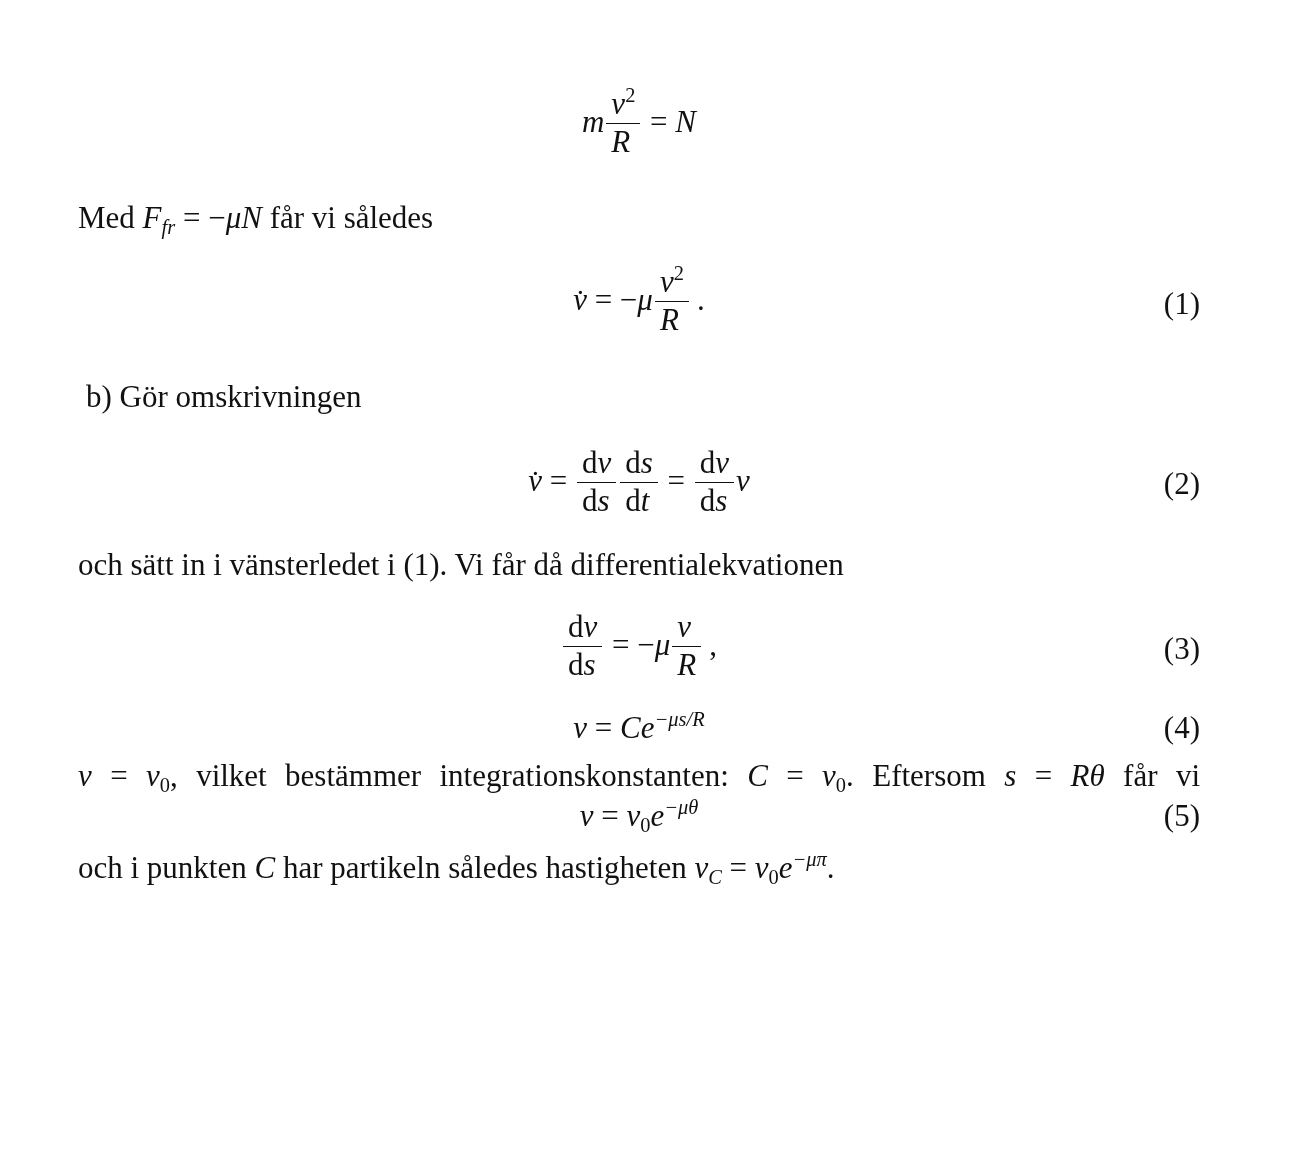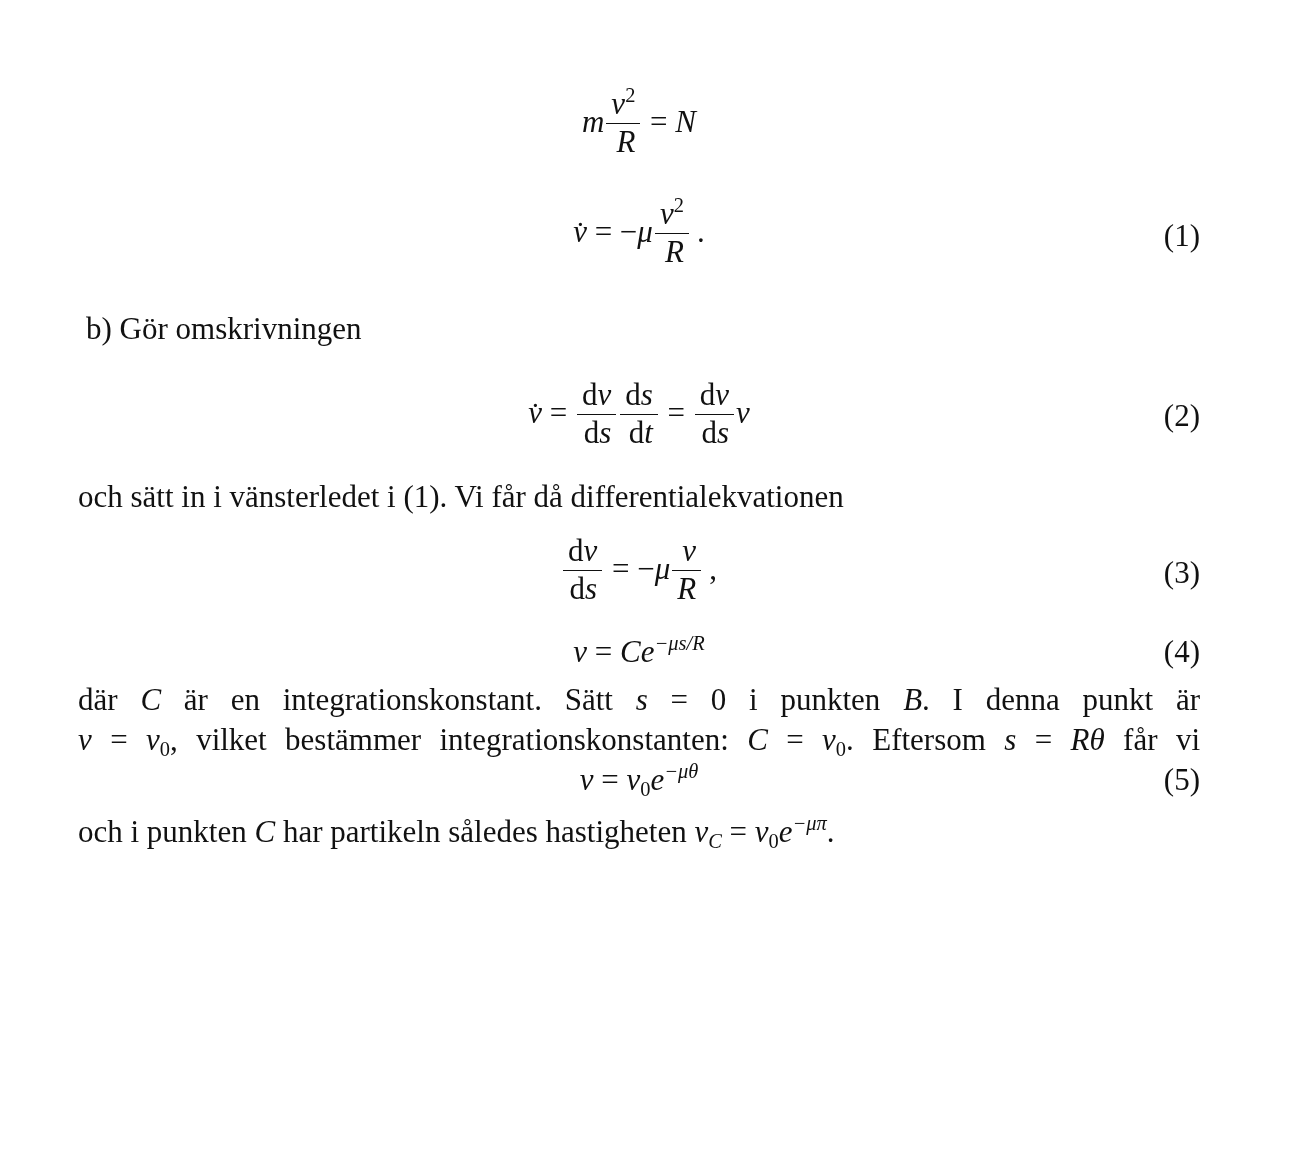--- a/index.html
+++ b/index.html
@@ -60,55 +60,56 @@
   .seg-sub { font-style: italic; }
   .seg-sup, .seg-rsup {
     font-size: 0.66em;
     vertical-align: 0.6em;
     line-height: 0;
   }
   .seg-sup { font-style: italic; }
   .frac {
     display: inline-block;
     vertical-align: middle;
-    text-align: right;
+    text-align: left;
     margin: 0 2px;
     transform: translateY(-2px);
   }
   .frac .num,
   .frac .den {
     display: block;
     line-height: 1.12;
     padding: 1px 5px;
   }
   .frac .den {
     border-top: 1.7px solid #111111;
   }
   
   .mb-sys  { margin-bottom: 36px; }
   .mb-med  { margin-bottom: 28px; }
   .mb-eq1  { margin-bottom: 36px; }
   .mb-b    { margin-bottom: 30px; margin-left: 8px; }
   .mb-eq2  { margin-bottom: 24px; }
-  .mb-och  { margin-bottom: 18px; }
+  .mb-och  { margin-bottom: 26px; }
   .mb-eq3  { margin-bottom: 22px; }
   .mb-som  { margin-bottom: 4px;  }
   .mb-eq4  { margin-bottom: 8px;  }
   .mb-dar  { margin-bottom: 0;    }
   .mb-eq5  { margin-bottom: 12px; }
 </style>
 </head>
 <body>
 
 <main class="page">
 
   <div class="eq-row mb-sys">
     <span class="eq-line"><span class="seg-it">m</span><span class="frac"><span class="num"><span class="seg-it">v</span><span class="seg-rsup">2</span></span><span class="den"><span class="seg-it">R</span></span></span><span class="seg-rm"> = </span><span class="seg-it">N</span></span>
   </div>
 
+  <p class="para mb-med"><span class="seg-rm">Med </span><span class="seg-it">F</span><span class="seg-sub">fr</span><span class="seg-rm"> = −</span><span class="seg-it">μN</span><span class="seg-rm"> får vi således</span></p>
 
   <div class="eq-row mb-eq1">
     <span class="eq-line"><span class="seg-it">v̇</span><span class="seg-rm"> = −</span><span class="seg-it">μ</span><span class="frac"><span class="num"><span class="seg-it">v</span><span class="seg-rsup">2</span></span><span class="den"><span class="seg-it">R</span></span></span><span class="seg-rm"> .</span></span>
     <span class="eq-num">(1)</span>
   </div>
 
   <p class="para mb-b"><span class="seg-rm">b) Gör omskrivningen</span></p>
 
   <div class="eq-row mb-eq2">
     <span class="eq-line"><span class="seg-it">v̇</span><span class="seg-rm"> = </span><span class="frac"><span class="num"><span class="seg-rm">d</span><span class="seg-it">v</span></span><span class="den"><span class="seg-rm">d</span><span class="seg-it">s</span></span></span><span class="frac"><span class="num"><span class="seg-rm">d</span><span class="seg-it">s</span></span><span class="den"><span class="seg-rm">d</span><span class="seg-it">t</span></span></span><span class="seg-rm"> = </span><span class="frac"><span class="num"><span class="seg-rm">d</span><span class="seg-it">v</span></span><span class="den"><span class="seg-rm">d</span><span class="seg-it">s</span></span></span><span class="seg-it">v</span></span>
@@ -122,21 +123,20 @@
     <span class="eq-num">(3)</span>
   </div>
 
 
   <div class="eq-row mb-eq4">
     <span class="eq-line"><span class="seg-it">v</span><span class="seg-rm"> = </span><span class="seg-it">Ce</span><span class="seg-sup">−μs/R</span></span>
     <span class="eq-num">(4)</span>
   </div>
 
   <div class="para mb-dar">
-    <div class="justify-line"><span class="seg-rm">där </span><span class="seg-it">C</span><span class="seg-rm"> är en integrationskonstant. Sätt </span><span class="seg-it">s</span><span class="seg-rm"> = 0 i punkten </span><span class="seg-it">B</span><span class="seg-rm">. I denna punkt är</span></div>
     <div class="justify-line"><span class="seg-it">v</span><span class="seg-rm"> = </span><span class="seg-it">v</span><span class="seg-rsub">0</span><span class="seg-rm">, vilket bestämmer integrationskonstanten: </span><span class="seg-it">C</span><span class="seg-rm"> = </span><span class="seg-it">v</span><span class="seg-rsub">0</span><span class="seg-rm">. Eftersom </span><span class="seg-it">s</span><span class="seg-rm"> = </span><span class="seg-it">Rθ</span><span class="seg-rm"> får vi</span></div>
   </div>
 
   <div class="eq-row mb-eq5">
     <span class="eq-line"><span class="seg-it">v</span><span class="seg-rm"> = </span><span class="seg-it">v</span><span class="seg-rsub">0</span><span class="seg-it">e</span><span class="seg-sup">−μθ</span></span>
     <span class="eq-num">(5)</span>
   </div>
 
   <p class="para"><span class="seg-rm">och i punkten </span><span class="seg-it">C</span><span class="seg-rm"> har partikeln således hastigheten </span><span class="seg-it">v</span><span class="seg-sub">C</span><span class="seg-rm"> = </span><span class="seg-it">v</span><span class="seg-rsub">0</span><span class="seg-it">e</span><span class="seg-sup">−μπ</span><span class="seg-rm">.</span></p>
 

